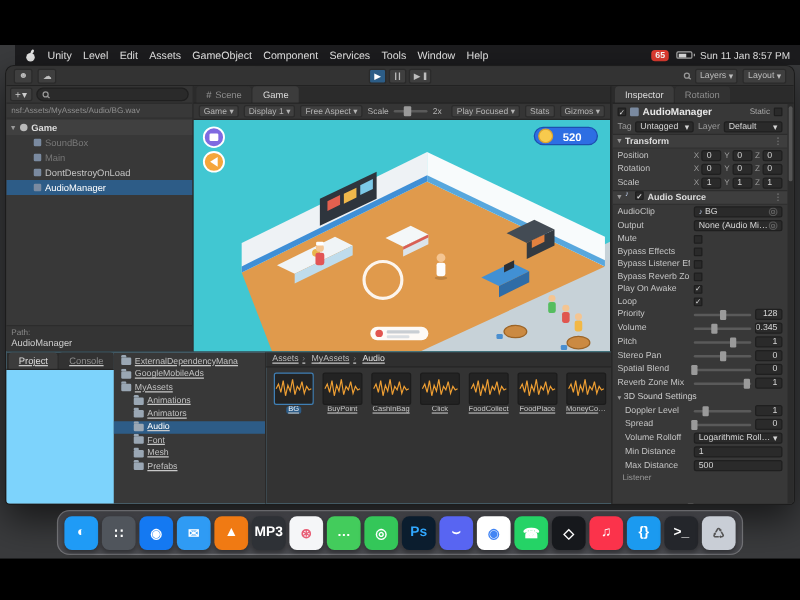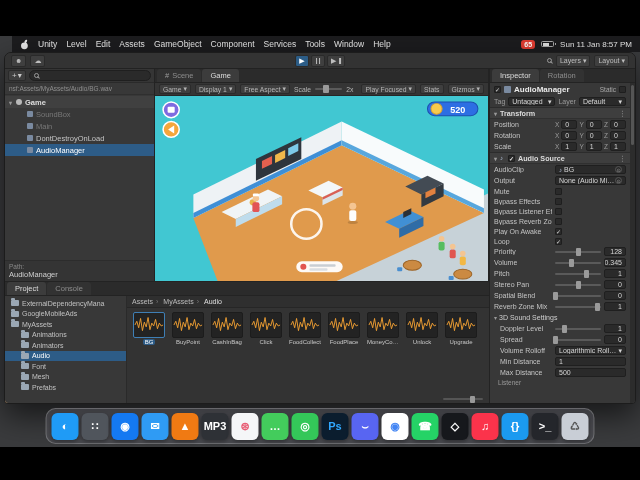--- a/index.html
+++ b/index.html
@@ -71,21 +71,21 @@
   .gamecenter { flex:1; min-width:0; }
   .gtoolbar { height:13px; background:#353535; border-bottom:1px solid #262626; display:flex; align-items:center; gap:4px; padding:0 4px; font-size:6.8px; color:#b5b5b5; flex:0 0 auto; }
   .gbtn { display:flex; align-items:center; gap:2px; background:#3f3f3f; border:1px solid #2b2b2b; border-radius:2px; padding:0 3px; height:10px; white-space:nowrap; }
   .gslider { width:34px; height:2px; background:#5a5a5a; border-radius:1px; position:relative; }
   .gslider .th { position:absolute; top:-3px; left:28%; width:6px; height:8px; background:#9a9a9a; border-radius:1px; }
   .gtoolbar .gap { flex:1; }
   .viewport { flex:1; position:relative; min-height:0; background:#41c7d2; }
   .viewport svg { display:block; width:100%; height:100%; }
 
   
-  .project { flex:1; border-top:1px solid #232323; display:flex; flex-direction:column; min-height:0; background:#fdba74; }
+  .project { flex:1; border-top:1px solid #232323; display:flex; flex-direction:row; min-height:0; background:#7dd3fc;text-decoration:underline; }
   .pbody { flex:1; display:flex; min-height:0; }
   .ptree { width:122px; flex:0 0 auto; border-right:1px solid #2a2a2a; overflow:hidden; padding-top:2px; background:#383838; }
   .tree-item { height:10.5px; display:flex; align-items:center; gap:3px; font-size:7px; color:#c2c2c2; padding-left:6px; white-space:nowrap; overflow:hidden; }
   .tree-item.selected { background:#2d5c87; color:#fff; }
   .folder { width:8px; height:6px; background:#9aa7b4; border-radius:1px; position:relative; flex:0 0 auto; }
   .folder::before { content:""; position:absolute; top:-2px; left:0; width:4px; height:2px; background:#9aa7b4; border-radius:1px 1px 0 0; }
   .pright { flex:1; display:flex; flex-direction:column; min-width:0; background:#333; position:relative; }
   .breadcrumb { height:12px; background:#2f2f2f; border-bottom:1px solid #262626; display:flex; align-items:center; padding:0 5px; gap:2px; font-size:7px; color:#bdbdbd; flex:0 0 auto; }
   .crumb:not(:last-child)::after { content:"›"; color:#777; margin:0 3px; }
   .crumb:last-child { color:#e0e0e0; }
@@ -104,21 +104,21 @@
   .irow { display:flex; align-items:center; gap:3px; padding:0 4px; height:11px; font-size:7px; color:#c4c4c4; }
   .irow .lbl { width:58px; flex:0 0 auto; white-space:nowrap; overflow:hidden; }
   .ifield { background:#2a2a2a; border:1px solid #1f1f1f; border-radius:2px; height:9px; display:flex; align-items:center; padding:0 3px; color:#d6d6d6; min-width:0; white-space:nowrap; overflow:hidden; }
   .ifield.flex { flex:1; }
   .dropdown { display:flex; align-items:center; justify-content:space-between; gap:2px; }
   .axis { display:flex; align-items:center; gap:2px; flex:1; }
   .axis .ax { color:#9a9a9a; font-size:6.5px; }
   .axis .ifield { flex:1; }
   .checkbox { width:7px; height:7px; background:#2a2a2a; border:1px solid #1e1e1e; border-radius:1px; display:flex; align-items:center; justify-content:center; color:#ddd; font-size:6px; flex:0 0 auto; }
   .checkbox.checked::after { content:"✓"; }
-  .comp-hdr { height:12px; background:#3e3e3e; border-top:1px solid #2c2c2c; border-bottom:1px solid #303030; display:flex; align-items:center; gap:3px; padding:0 4px; font-size:7.2px; font-weight:bold; color:#ddd; }
+  .comp-hdr { height:12px; background:#3e3e3e; border-top:1px solid #2c2c2c; border-bottom:1px solid #303030; display:flex; align-items:flex-start; gap:3px; padding:0 4px; font-size:7.2px; font-weight:bold; color:#ddd; }
   .comp-hdr::before { content:"▾"; font-size:6px; color:#999; }
   .comp-hdr .dots { margin-left:auto; color:#999; font-weight:normal; }
   .name-row { height:13px; display:flex; align-items:center; gap:3px; padding:0 4px; }
   .name-row .gname { font-weight:bold; font-size:8px; color:#e8e8e8; flex:1; white-space:nowrap; overflow:hidden; }
   .slider-row .track { flex:1; height:2px; background:#5a5a5a; border-radius:1px; position:relative; }
   .slider-row .thumb { position:absolute; top:-3px; width:5px; height:8px; background:#9a9a9a; border-radius:1px; margin-left:-2px; }
   .slider-row .val { width:22px; flex:0 0 auto; justify-content:flex-end; }
   .sub .lbl { padding-left:6px; }
   .sect-hdr { height:11px; display:flex; align-items:center; gap:2px; padding:0 4px; font-size:7px; color:#cfcfcf; }
   .sect-hdr::before { content:"▾"; font-size:6px; color:#999; }

